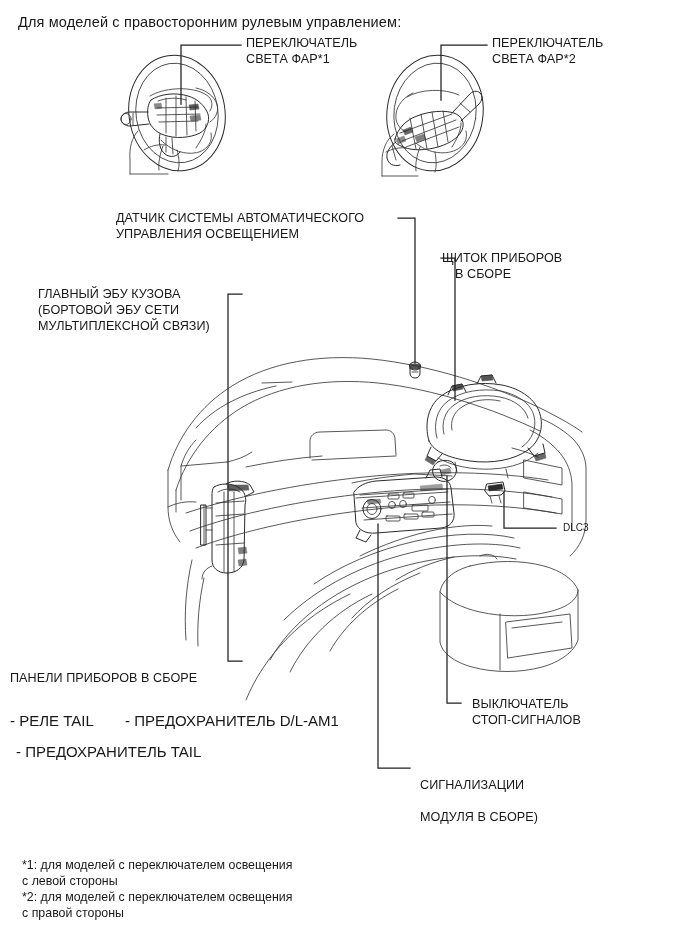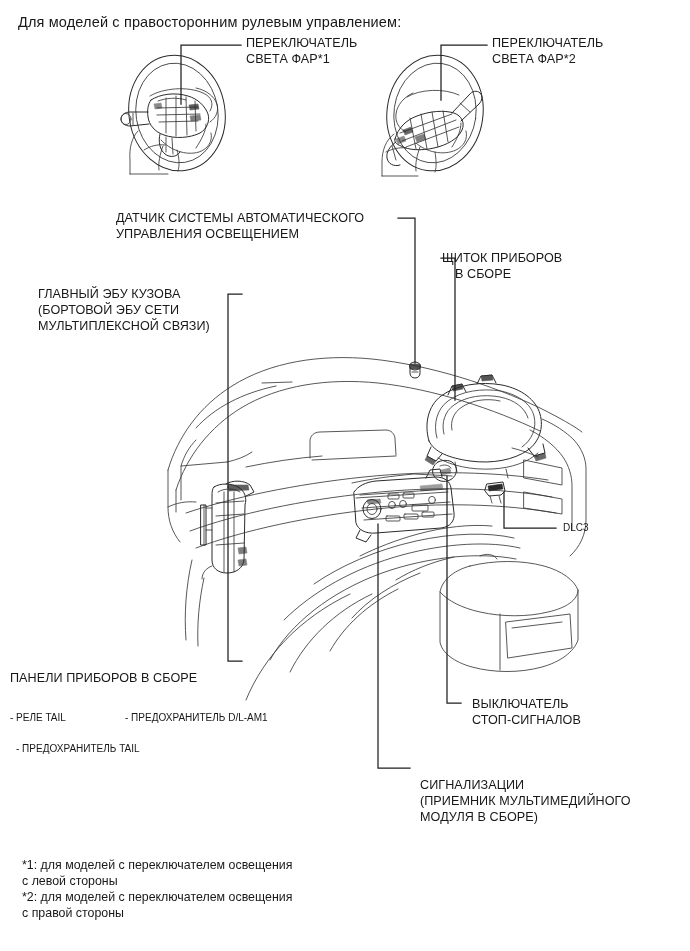--- a/index.html
+++ b/index.html
@@ -27,21 +27,21 @@
   }
   .title {
     font-size: 14.5px;
     letter-spacing: 0.01em;
   }
   .callout {
     font-size: 12.6px;
     letter-spacing: 0.005em;
   }
   .fuse {
-    font-size: 10px;
+    font-size: 15px;
   }
   .note {
     font-size: 12.4px;
   }
   .dlc {
     font-size: 10px;
   }
   svg.art {
     position: absolute;
     left: 0;
@@ -366,21 +366,20 @@
   <div class="txt callout" style="left:10px; top:670px;">ПАНЕЛИ ПРИБОРОВ В СБОРЕ</div>
 
   <div class="txt fuse" style="left:10px; top:711px;">- РЕЛЕ TAIL</div>
   <div class="txt fuse" style="left:125px; top:711px;">- ПРЕДОХРАНИТЕЛЬ D/L-AM1</div>
   <div class="txt fuse" style="left:16px; top:742px;">- ПРЕДОХРАНИТЕЛЬ TAIL</div>
 
   <div class="txt callout" style="left:472px; top:696px;">ВЫКЛЮЧАТЕЛЬ</div>
   <div class="txt callout" style="left:472px; top:712px;">СТОП-СИГНАЛОВ</div>
 
   <div class="txt callout" style="left:420px; top:777px;">СИГНАЛИЗАЦИИ</div>
-  <div class="txt callout" style="left:420px; top:793px;">(ПРИЕМНИК МУЛЬТИМЕДИЙНОГО</div>
   <div class="txt callout" style="left:420px; top:809px;">МОДУЛЯ В СБОРЕ)</div>
 
   <div class="txt note" style="left:22px; top:857px;">*1: для моделей с переключателем освещения</div>
   <div class="txt note" style="left:22px; top:873px;">с левой стороны</div>
   <div class="txt note" style="left:22px; top:889px;">*2: для моделей с переключателем освещения</div>
   <div class="txt note" style="left:22px; top:905px;">с правой стороны</div>
 
 </div>
 
 </body></html>

